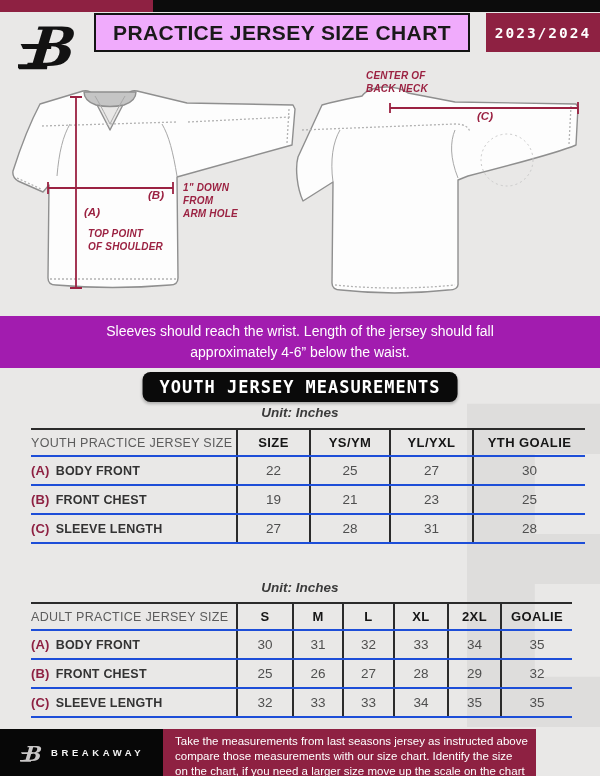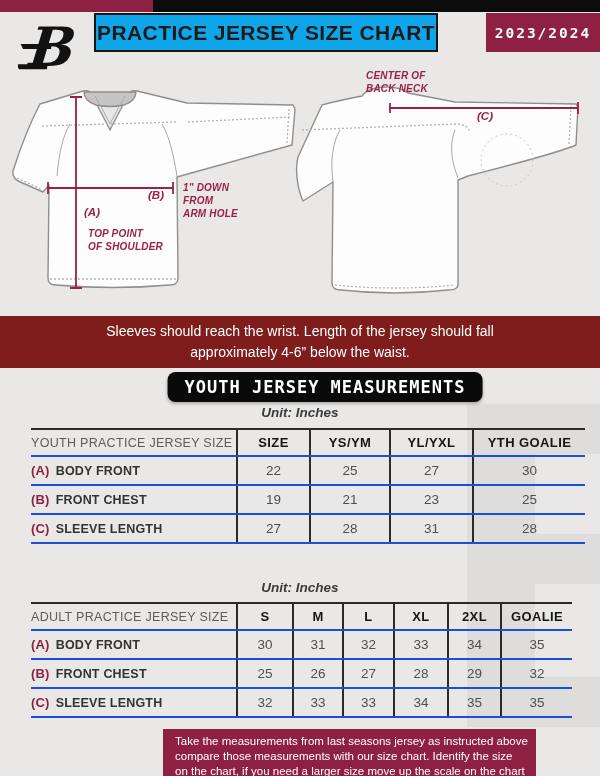--- a/index.html
+++ b/index.html
@@ -7,21 +7,21 @@
     position:relative;width:600px;height:776px;overflow:hidden;
     background:#e9e8e7;font-family:"Liberation Sans",sans-serif;
     -webkit-font-smoothing:antialiased;
   }
   .abs{position:absolute;}
   
   .topbar-maroon{left:0;top:0;width:153px;height:12px;background:#8e2142;}
   .topbar-black{left:153px;top:0;width:447px;height:12px;background:#0c0c0c;}
   .logo-top{left:18px;top:14px;width:58px;height:64px;color:#121212;z-index:3;}
   .title-box{
-    left:94px;top:13px;width:344px;height:39px;background:#0ea5e9;
+    left:94px;top:13px;width:376px;height:39px;background:#f0abfc;
     border:2px solid #141414;box-sizing:border-box;display:flex;align-items:center;justify-content:center;
     font-weight:bold;font-size:21px;letter-spacing:.4px;color:#1a1a1a;z-index:2;
   }
   .year-box{
     left:486px;top:13px;width:114px;height:39px;background:#8e2142;
     display:flex;align-items:center;justify-content:center;color:#ffffff;
     font-family:"DejaVu Sans Mono",monospace;font-weight:bold;font-size:14.5px;letter-spacing:2px;z-index:2;
   }
   
   .watermark{
@@ -34,32 +34,32 @@
   .anno.key{font-weight:bold;font-size:11.5px;font-style:italic;}
   .anno.desc{font-style:italic;font-size:10px;line-height:1.32;letter-spacing:.2px;font-weight:600;}
   .anno-key-a{left:84px;top:206px;}
   .anno-desc-a{left:88px;top:227px;}
   .anno-key-b{left:148px;top:189px;}
   .anno-desc-b{left:183px;top:181px;}
   .anno-key-c{left:477px;top:110px;}
   .anno-desc-c{left:366px;top:69px;}
   
   .notice{
-    left:0;top:316px;width:600px;height:52px;background:#7f1d1d;color:#ffffff;
+    left:0;top:316px;width:600px;height:52px;background:#a21caf;color:#ffffff;
     display:flex;align-items:center;justify-content:center;text-align:center;
     font-size:14px;line-height:1.5;white-space:pre-line;z-index:2;
   }
   
   .section-pill{
     left:50%;transform:translateX(-50%);
     background:#0a0a0a;color:#ffffff;border-radius:8px;
     font-family:"DejaVu Sans Mono",monospace;font-weight:bold;font-size:17px;letter-spacing:1px;
     padding:5px 17px;white-space:nowrap;z-index:2;box-shadow:0 2px 3px rgba(0,0,0,.25);
   }
-  .pill-youth{top:372px;margin-left:25px;}
+  .pill-youth{top:372px;}
   .pill-adult{top:547px;}
   .unit-line{
     left:0;width:600px;text-align:center;font-style:italic;font-size:13.5px;color:#3b3b3b;z-index:2;font-weight:600;
   }
   .unit-youth{top:405px;}
   .unit-adult{top:580px;}
   
   table.sizes{border-collapse:collapse;table-layout:fixed;z-index:2;position:absolute;left:31px;}
   .table-youth{top:428px;}
   .table-adult{top:602px;}
@@ -277,15 +277,21 @@
           <td class="val-cell">32</td>
           <td class="val-cell">33</td>
           <td class="val-cell">33</td>
           <td class="val-cell">34</td>
           <td class="val-cell">35</td>
           <td class="val-cell">35</td>
         </tr>
       </tbody>
     </table>
 
+  <div class="abs footer-black">
+    <svg class="logo-foot" viewBox="0 0 60 66">
+        <use href="#logo-b"></use>
+      </svg>
+    <span class="brand-text">BREAKAWAY</span>
+  </div>
   <div class="abs footer-maroon">Take the measurements from last seasons jersey as instructed above compare those measurements  with our size chart. Identify the size on the chart, if you need a larger size move up the scale on the chart</div>
 
 </div>
 
 </body></html>

